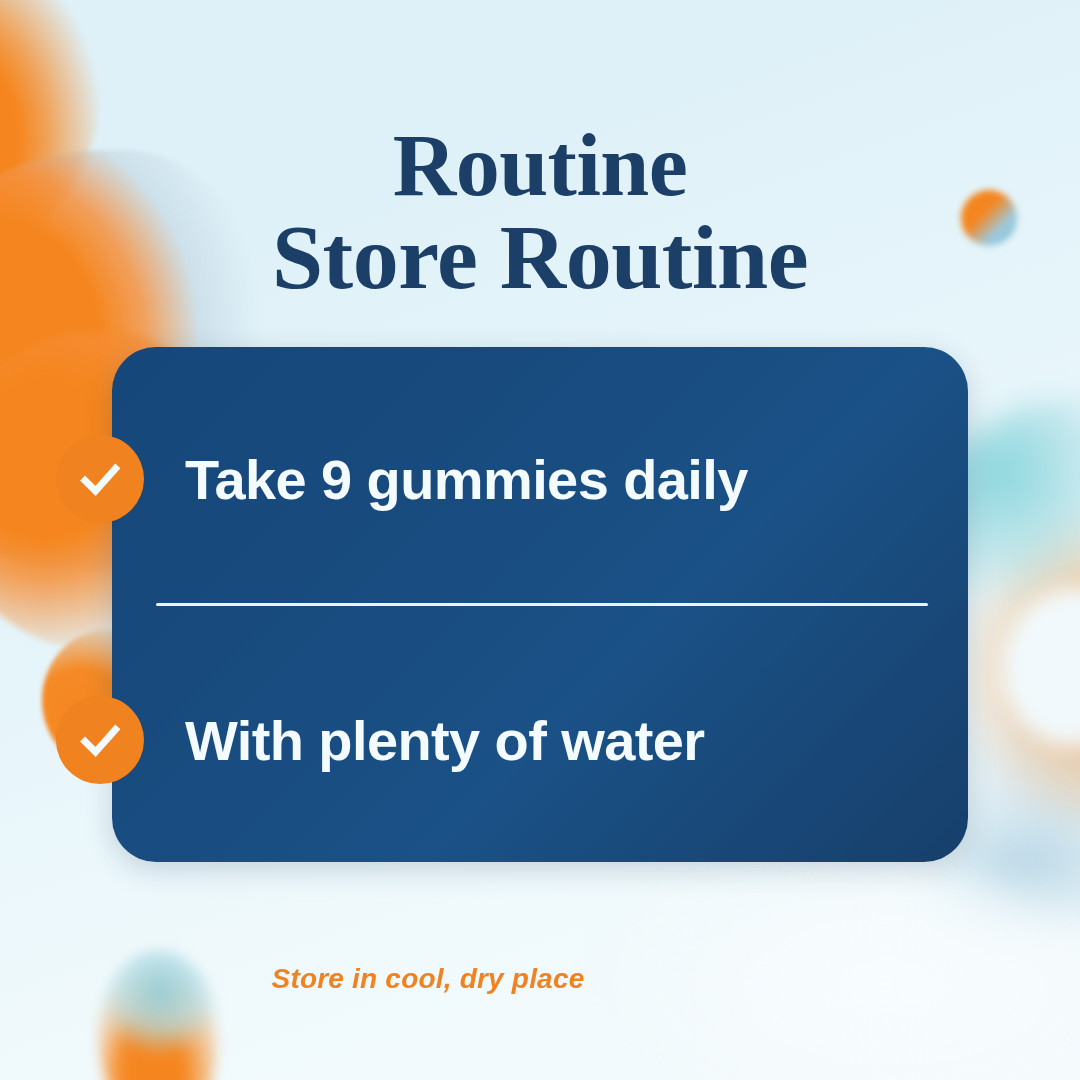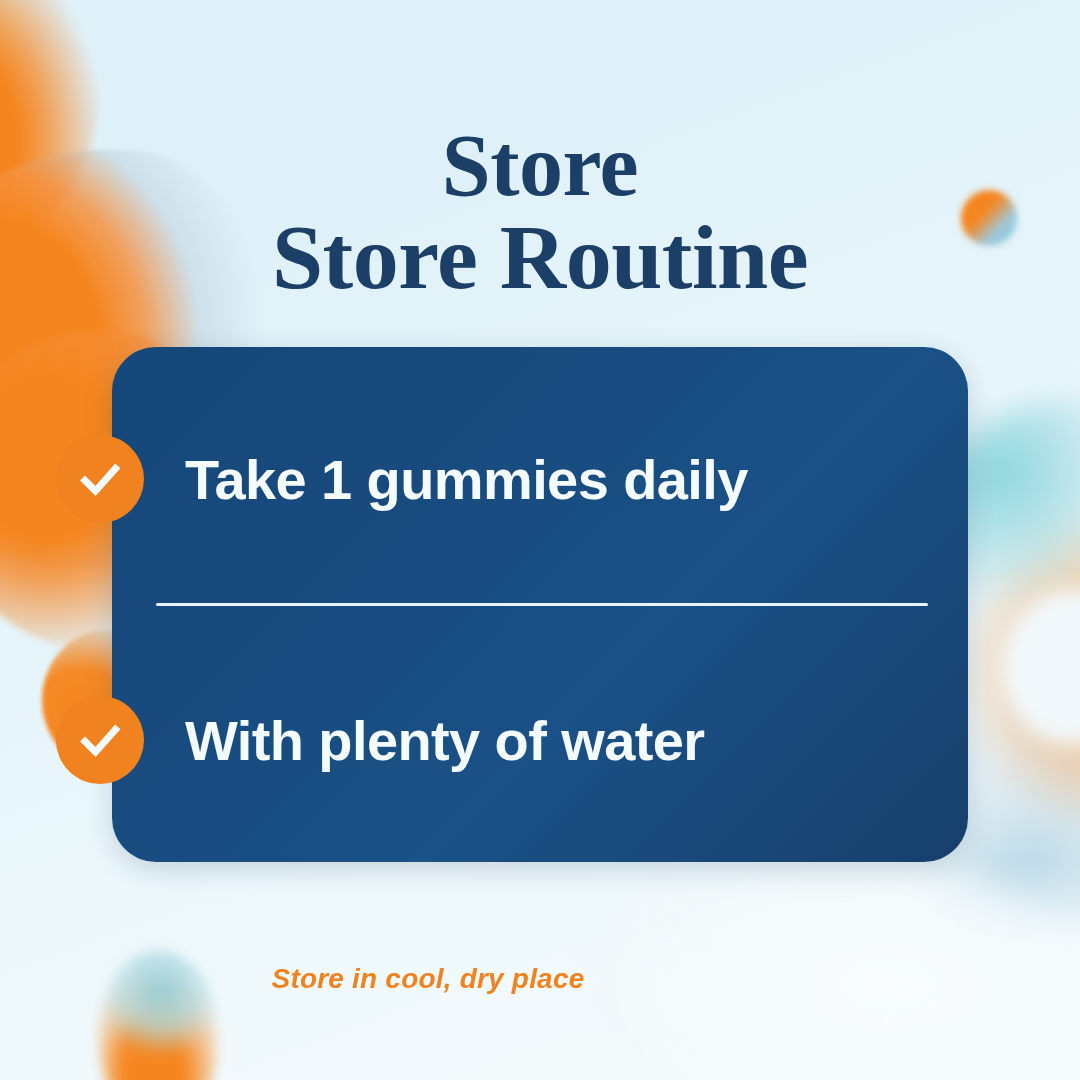--- a/index.html
+++ b/index.html
@@ -255,33 +255,33 @@
     <div class="orb-topright"></div>
     <div class="blob-right-big"></div>
     <div class="blob-right-hole"></div>
     <div class="blob-right-foot"></div>
     <div class="blob-bottomright-wash"></div>
     <div class="blob-bottom-stem"></div>
     <div class="blob-bottom-bulb"></div>
   </div>
 
   <h1 class="title">
-    <span class="title-line title-line-1">Store</span>
+    <span class="title-line title-line-1">Routine</span>
     <span class="title-line title-line-2">Store Routine</span>
   </h1>
 
   <div class="card"></div>
 
   <div class="card-row row-1">
     <span class="check-circle">
       <svg viewBox="0 0 54 54" aria-hidden="true">
         <path d="M12 28.5 L22.5 39 L42.5 16.5" fill="none" stroke="#f4fbfe" stroke-width="7" stroke-linecap="square" stroke-linejoin="miter"></path>
       </svg>
     </span>
-    <span class="row-text">Take 1 gummies daily</span>
+    <span class="row-text">Take 9 gummies daily</span>
   </div>
 
   <div class="divider"></div>
 
   <div class="card-row row-2">
     <span class="check-circle">
       <svg viewBox="0 0 54 54" aria-hidden="true">
         <path d="M12 28.5 L22.5 39 L42.5 16.5" fill="none" stroke="#f4fbfe" stroke-width="7" stroke-linecap="square" stroke-linejoin="miter"></path>
       </svg>
     </span>

